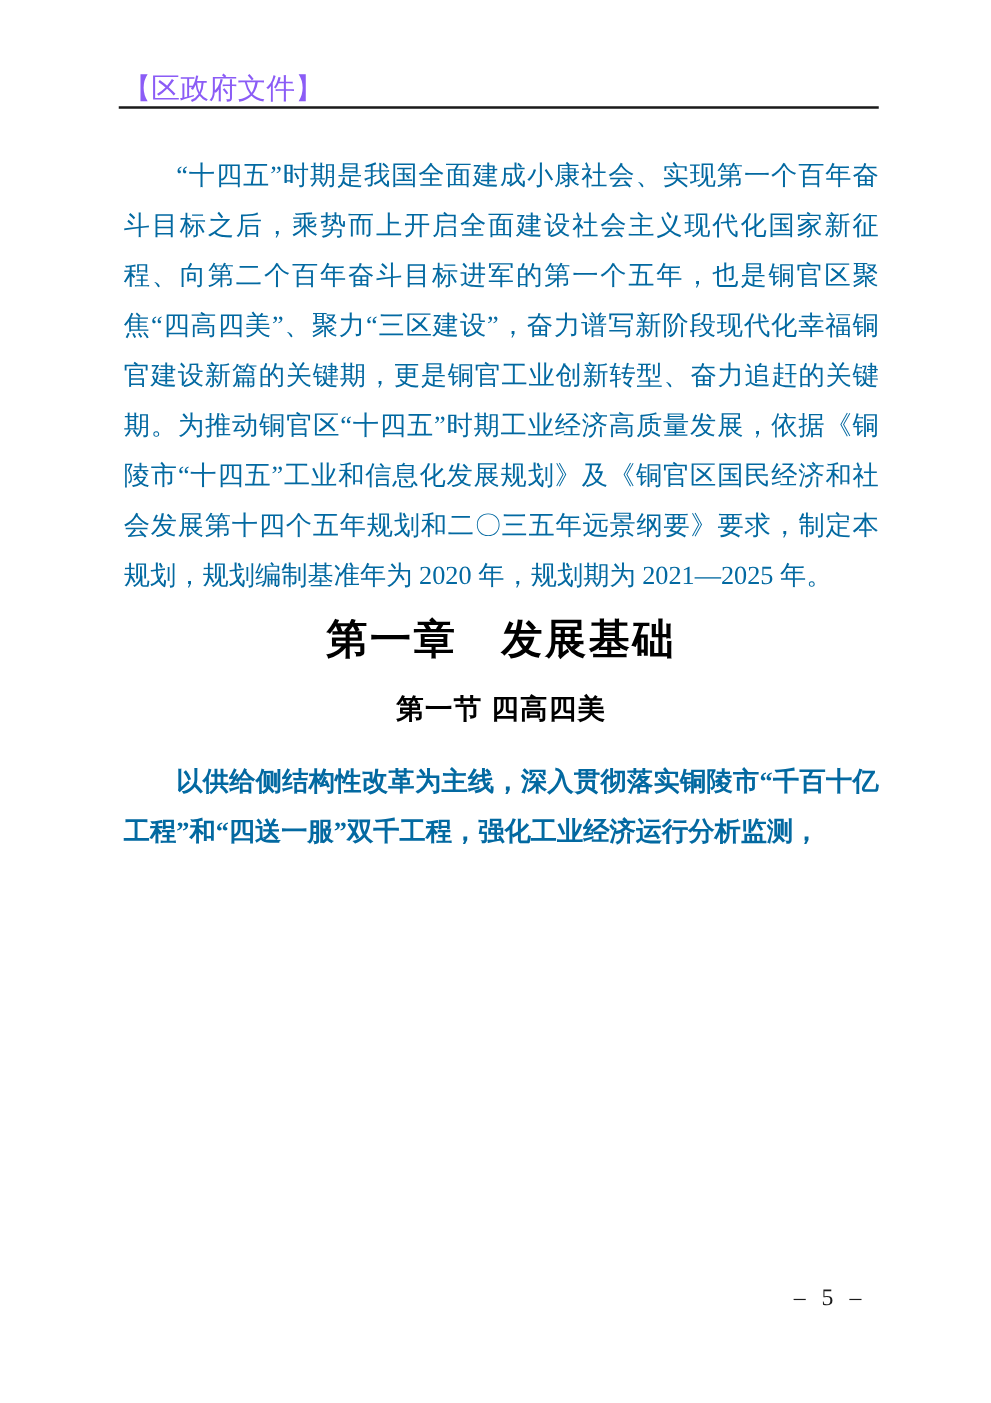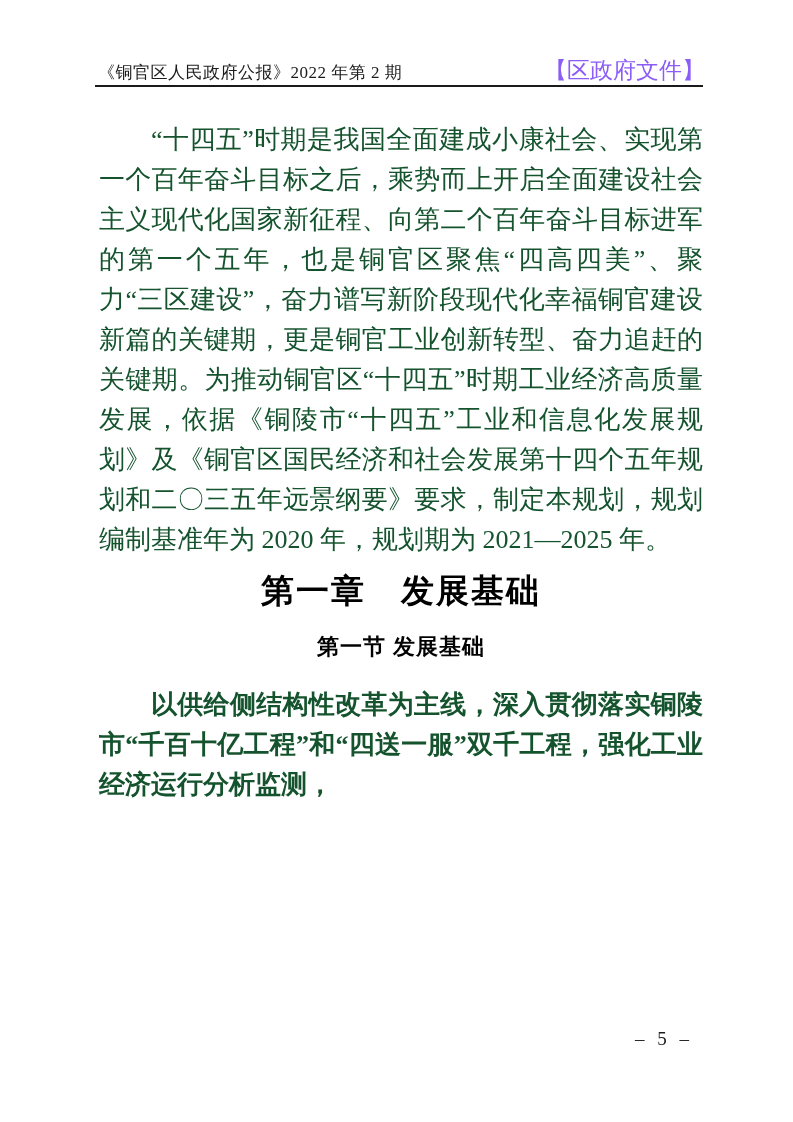--- a/index.html
+++ b/index.html
@@ -42,26 +42,26 @@
     background: #1a1a1a;
   }
   .content {
     position: absolute;
     left: 99px;
     top: 120px;
     width: 604px;
   }
   .para {
     margin: 0;
-    font-size: 26px;
+    font-size: 21px;
     line-height: 40px;
     text-align: justify;
     text-justify: inter-character;
     text-indent: 2em;
-    color: #14532d;
+    color: #0369a1;
   }
   .chapter-heading {
     margin: 8px 0 0 0;
     height: 46px;
     line-height: 46px;
     text-align: center;
     font-size: 33px;
     font-weight: bold;
     color: #000000;
     font-family: Liberation Sans, sans-serif;
@@ -89,32 +89,31 @@
     letter-spacing: 4px;
     font-family: "Liberation Serif", "DejaVu Serif", serif;
   }
 </style>
 </head>
 <body>
 
 <div class="page">
 
   <div class="header">
-    <span class="journal">《铜官区人民政府公报》2022 年第 2 期</span>
     <span class="tag">【区政府文件】</span>
   </div>
 
   <div class="header-rule"></div>
 
   <div class="content">
     <p class="para p1">“十四五”时期是我国全面建成小康社会、实现第一个百年奋斗目标之后，乘势而上开启全面建设社会主义现代化国家新征程、向第二个百年奋斗目标进军的第一个五年，也是铜官区聚焦“四高四美”、聚力“三区建设”，奋力谱写新阶段现代化幸福铜官建设新篇的关键期，更是铜官工业创新转型、奋力追赶的关键期。为推动铜官区“十四五”时期工业经济高质量发展，依据《铜陵市“十四五”工业和信息化发展规划》及《铜官区国民经济和社会发展第十四个五年规划和二〇三五年远景纲要》要求，制定本规划，规划编制基准年为 2020 年，规划期为 2021—2025 年。</p>
 
     <h1 class="chapter-heading">第一章　发展基础</h1>
 
 
-    <h2 class="section-heading">第一节 发展基础</h2>
+    <h2 class="section-heading">第一节 四高四美</h2>
 
     <p class="para p3">以供给侧结构性改革为主线，深入贯彻落实铜陵市“千百十亿工程”和“四送一服”双千工程，强化工业经济运行分析监测，</p>
   </div>
 
   <div class="page-number">– 5 –</div>
 
 </div>
 
 </body></html>

